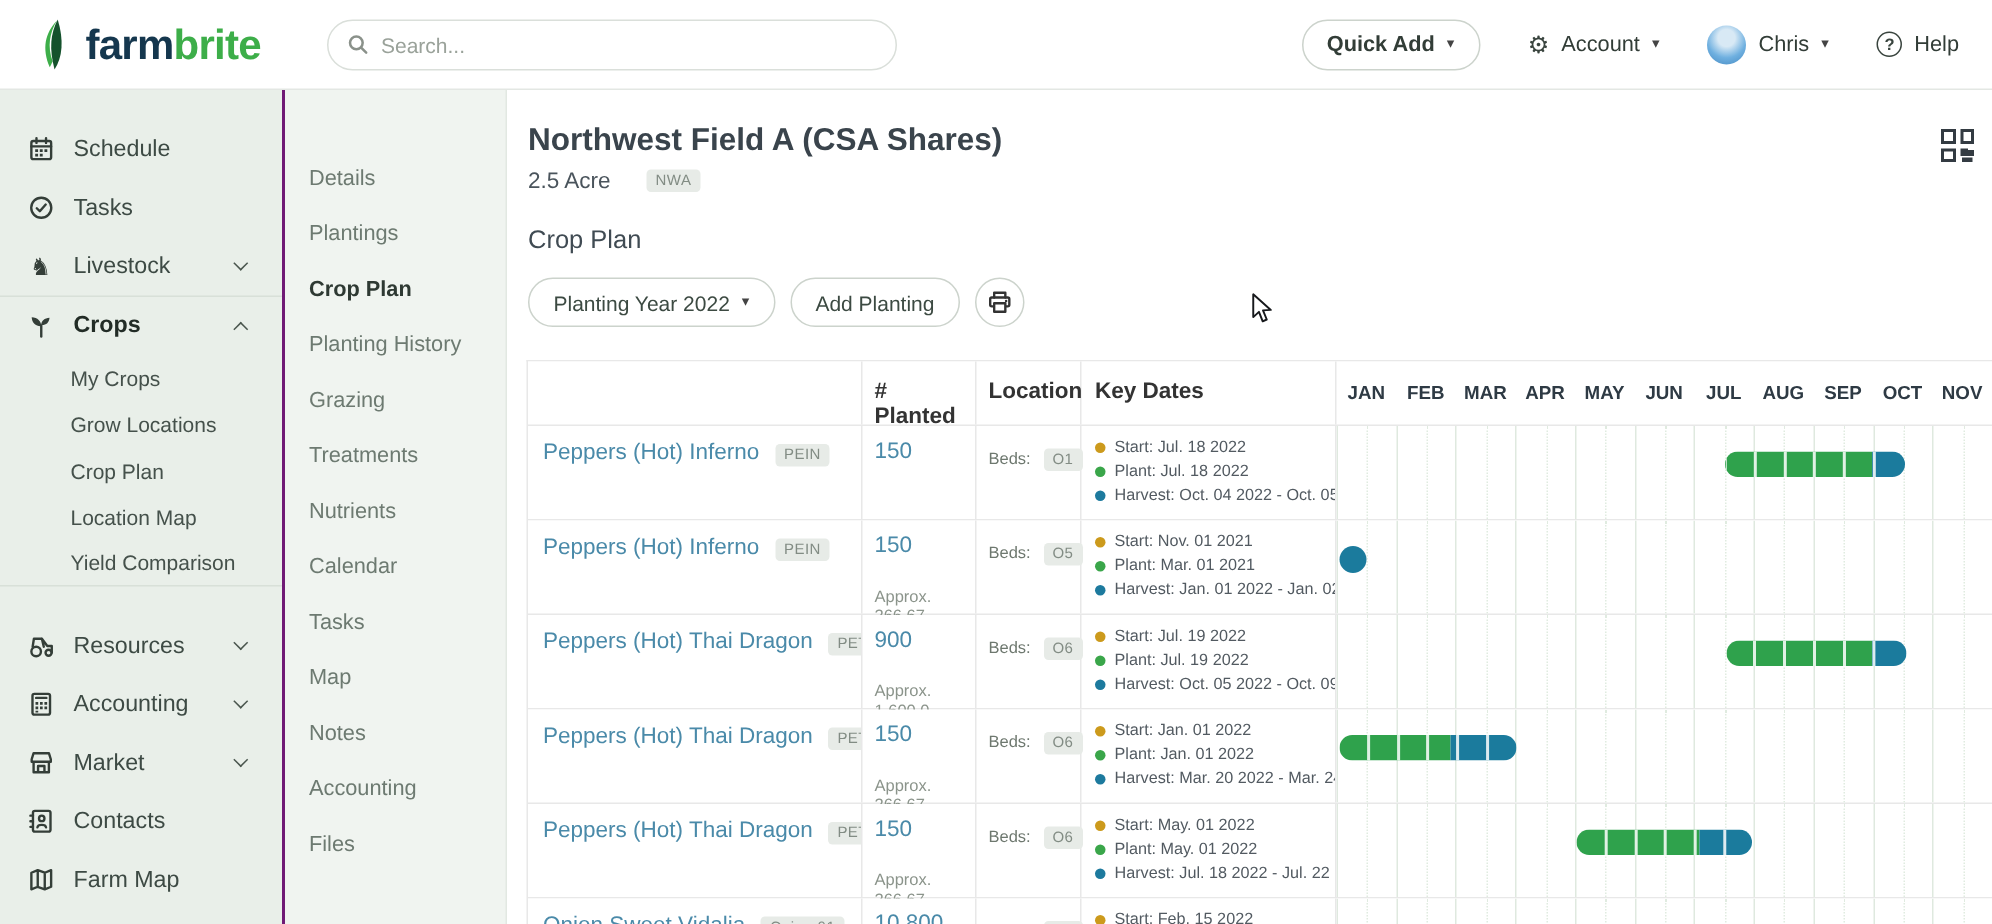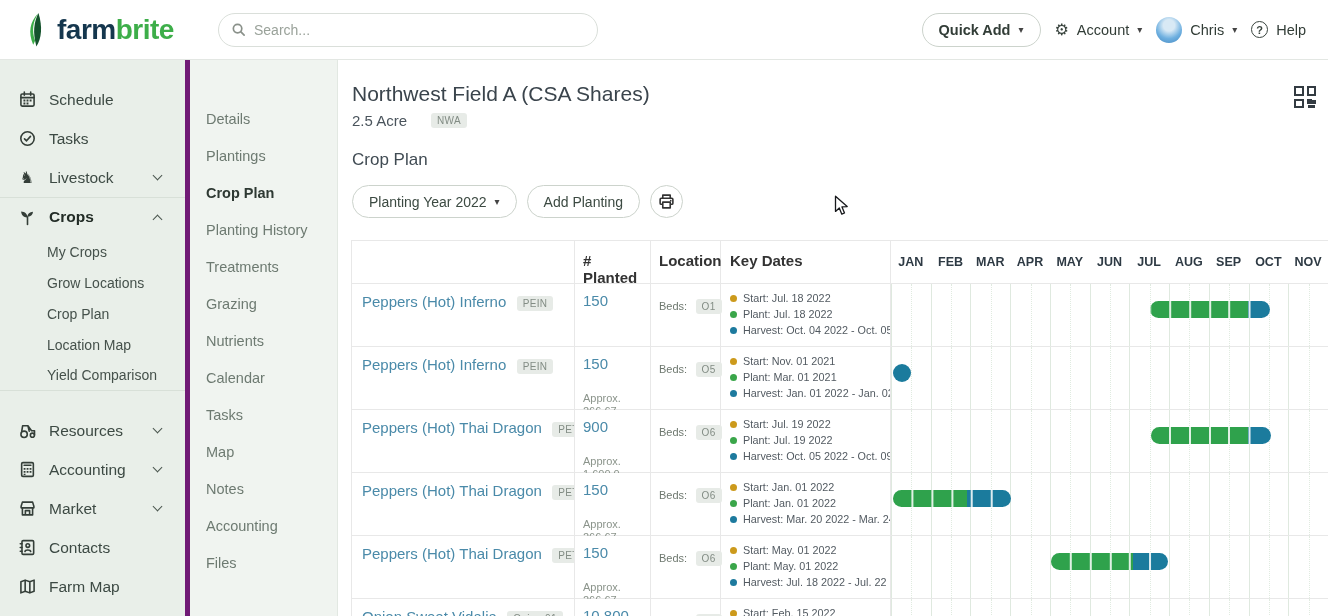--- a/index.html
+++ b/index.html
@@ -11,34 +11,34 @@
   .header{position:absolute;top:0;left:0;width:1328px;height:60px;background:#fff;
     border-bottom:1px solid #e3e7e3;display:flex;align-items:center;z-index:5}
   .logo{display:flex;align-items:center;gap:5px;margin-left:26px;width:176px;cursor:pointer}
   .logo-text{font-size:28px;font-weight:700;letter-spacing:-.5px;line-height:1}
   .lt-farm{color:#15374e}.lt-brite{color:#3dae49}
   .search{margin-left:16px;width:380px;height:34px;border:1px solid #dadfda;border-radius:17px;
     display:flex;align-items:center;padding:0 12px;gap:8px;background:#fff}
   .search .s-ic{display:flex;color:#8a918a}
   .search input{border:none;outline:none;flex:1;font-size:14px;color:#555;background:transparent}
   .search input::placeholder{color:#9aa29a}
-  .hdr-right{margin-left:auto;display:flex;align-items:center;gap:14px;margin-right:22px}
+  .hdr-right{margin-left:auto;display:flex;align-items:center;gap:32px;margin-right:22px}
   .pill-btn{border:1px solid #ccd3cc;border-radius:17px;height:34px;padding:0 16px;
     display:flex;align-items:center;gap:8px;font-size:14.5px;font-weight:600;color:#323d37}
   .hdr-link{display:flex;align-items:center;gap:8px;font-size:14.5px;color:#323d37;cursor:pointer}
   .caret{font-size:10px;color:#444;font-family:"DejaVu Sans",sans-serif;line-height:1}
   .gear{font-family:"DejaVu Sans",sans-serif;font-size:16px;color:#39443e;line-height:1}
   .avatar{width:26px;height:26px;border-radius:50%;
     background:radial-gradient(circle at 50% 32%,#d8e9f5 0 26%,#6fb0e0 60%,#4287c0)}
   .qmark{width:17px;height:17px;border:1.7px solid #39443e;border-radius:50%;display:flex;
     align-items:center;justify-content:center;font-size:11px;font-weight:700;color:#39443e}
 
   
   .sidebar{position:absolute;top:60px;left:0;width:190px;height:556px;background:#e9efe9;
-    border-right:5px solid #701a75;padding-top:20px;overflow:hidden}
+    border-right:2px solid #701a75;padding-top:20px;overflow:hidden}
   .s-item{height:39px;display:flex;align-items:center;padding-left:17px;position:relative;
     font-size:15.5px;color:#3d4a44;cursor:pointer}
   .s-item.sub{height:31px;padding-left:47px;font-size:14px;color:#45514b}
   .s-item.active{font-weight:700;color:#222c26}
   .s-item.gstart{border-top:1px solid #d8e0d8}
   .s-item.gend{border-bottom:1px solid #d8e0d8;margin-bottom:20px}
   .s-icon{width:20px;margin-right:12px;display:flex;align-items:center;justify-content:center;color:#343e38}
   .s-icon svg{display:block}
   .uni{font-family:"DejaVu Sans",sans-serif;font-size:16px;line-height:1;color:#343e38}
   .chev{position:absolute;right:24px;width:7px;height:7px;
@@ -48,21 +48,21 @@
 
   
   .subnav{position:absolute;top:60px;left:190px;width:148px;height:556px;background:#f0f4f0;
     border-right:1px solid #e2e8e2;padding-top:40px;overflow:hidden}
   .sn-item{height:37px;display:flex;align-items:center;padding-left:16px;font-size:14.5px;
     color:#6d7a71;cursor:pointer}
   .sn-item.active{color:#2e3933;font-weight:700}
 
   
   .main{position:absolute;top:60px;left:338px;width:990px;height:556px;background:#fff;overflow:hidden}
-  .page-title{position:absolute;left:14px;top:22px;font-size:21px;font-weight:400;color:#3a444c}
+  .page-title{position:absolute;left:14px;top:22px;font-size:21px;font-weight:700;color:#3a444c}
   .sub-line{position:absolute;left:14px;top:52px;display:flex;align-items:center;gap:24px;
     font-size:15px;color:#4a545c}
   .badge{background:#e7ebe7;color:#828c84;font-size:10px;padding:2px 6px;border-radius:3px;
     letter-spacing:.3px;white-space:nowrap}
   .section-title{position:absolute;left:14px;top:90px;font-size:17px;font-weight:400;color:#404b53}
   .controls{position:absolute;left:14px;top:125px;display:flex;gap:10px;align-items:center}
   .ctl-pill{border:1px solid #ccd3cc;border-radius:17px;height:33px;padding:0 16px;
     display:flex;align-items:center;gap:8px;font-size:14px;color:#3c4a42}
   .ctl-round{width:33px;height:33px;border:1px solid #ccd3cc;border-radius:50%;
     display:flex;align-items:center;justify-content:center;color:#333;padding:0}
@@ -307,25 +307,25 @@
 
   <div class="sn-item active">
     <span class="sn-label">Crop Plan</span>
   </div>
 
   <div class="sn-item">
     <span class="sn-label">Planting History</span>
   </div>
 
   <div class="sn-item">
+    <span class="sn-label">Grazing</span>
+  </div>
+
+  <div class="sn-item">
     <span class="sn-label">Treatments</span>
-  </div>
-
-  <div class="sn-item">
-    <span class="sn-label">Grazing</span>
   </div>
 
   <div class="sn-item">
     <span class="sn-label">Nutrients</span>
   </div>
 
   <div class="sn-item">
     <span class="sn-label">Calendar</span>
   </div>
 

